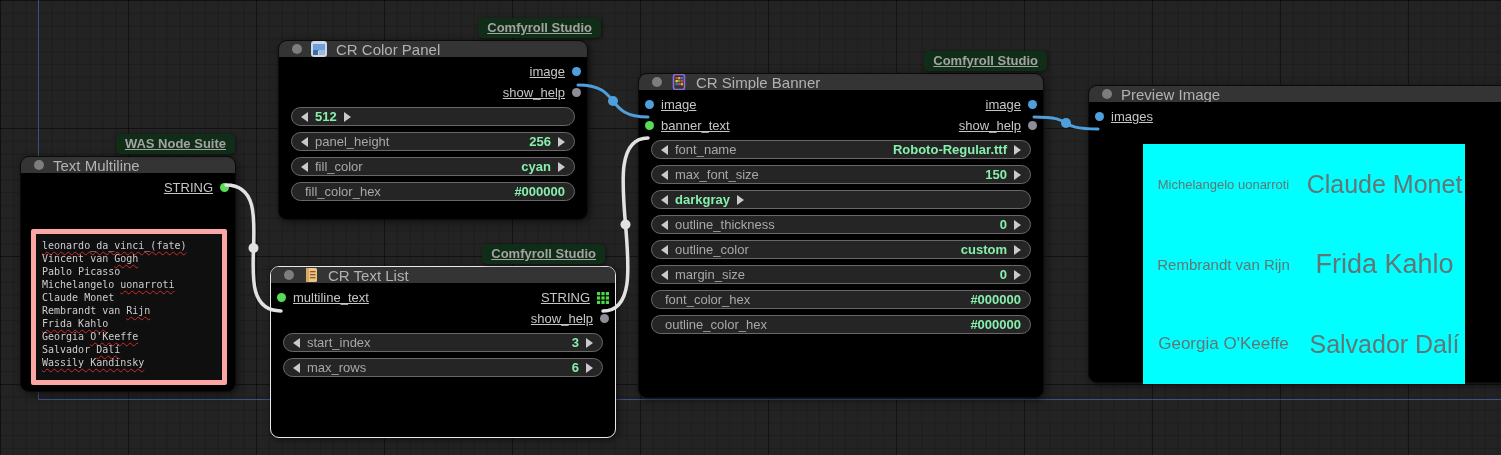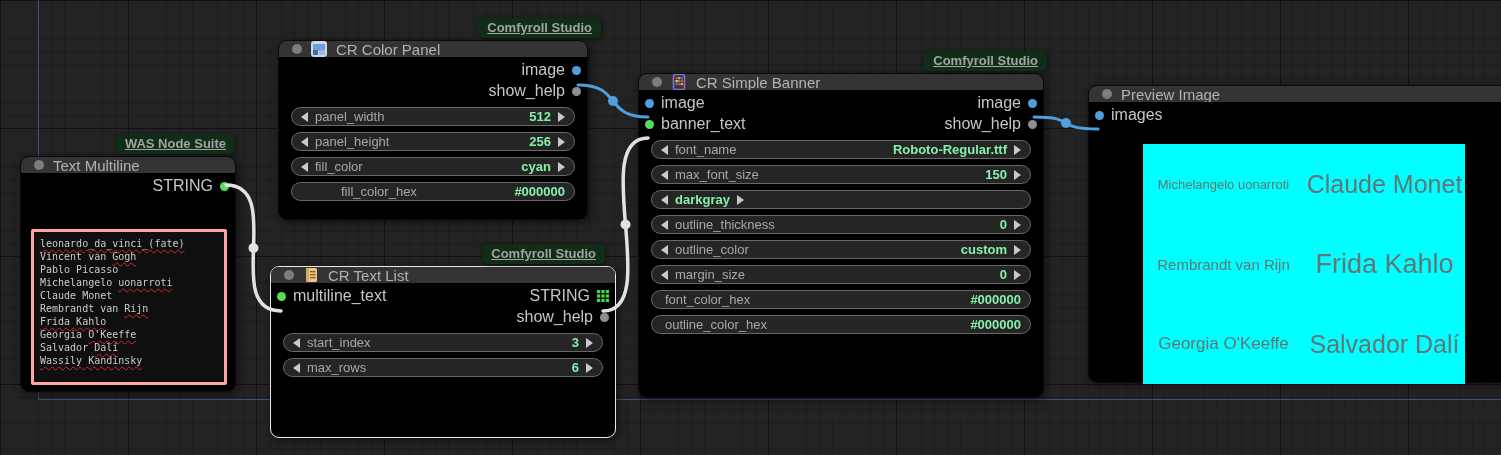--- a/index.html
+++ b/index.html
@@ -47,23 +47,23 @@
     display:flex; align-items:center;
     padding-left:13px; gap:9px;
     font-size:15px; color:#b2b2b2;
     white-space:nowrap; overflow:hidden;
   }
   .tdot { width:10px; height:10px; border-radius:50%; background:#7d7d7d; flex:0 0 auto; }
   .ticon { width:16px; height:16px; flex:0 0 auto; }
 
   .slots { padding-top:4px; }
   .slotrow {
-    height:21px; display:flex; align-items:flex-start;
+    height:21px; display:flex; align-items:center;
     justify-content:space-between; padding:0 6px;
-    font-size:16px; color:#c6c6c6;
+    font-size:13px; color:#c6c6c6;text-decoration:underline;
   }
   .slotside { display:flex; align-items:center; gap:7px; }
   .dot { width:9px; height:9px; border-radius:50%; flex:0 0 auto; }
   .dot-blue  { background:#4f9fdd; }
   .dot-green { background:#56dc56; }
   .dot-gray  { background:#8e8e98; }
 
   .widgets { padding:4px 12px 0 12px; }
   .widget {
     height:19px; margin-bottom:6px;
@@ -75,21 +75,21 @@
     font-size:13px; color:#a8a8a8;
     white-space:nowrap;
   }
   .wlabel { flex:1 1 auto; overflow:hidden; }
   .wvalue { color:#86efac; font-weight:600; }
   .tri-l { width:0; height:0; border-top:5px solid transparent; border-bottom:5px solid transparent; border-right:7px solid #cacaca; }
   .tri-r { width:0; height:0; border-top:5px solid transparent; border-bottom:5px solid transparent; border-left:7px solid #cacaca; }
 
   .mtext {
     position:absolute; left:10px; top:72px; width:196px; height:156px;
-    background:#0f0f0f; border:3px solid #fca5a5; border-radius:2px;
+    background:#0f0f0f; border:5px solid #fca5a5; border-radius:2px;
     font-family:"DejaVu Sans Mono", monospace;
     font-size:10px; line-height:13px; color:#cccccc;
     padding:5px 6px; overflow:hidden;
   }
   .tl { white-space:pre; }
   .sq {
     text-decoration-line:underline;
     text-decoration-style:wavy;
     text-decoration-color:#cc2b2b;
     text-decoration-thickness:1px;
@@ -172,38 +172,37 @@
       <span class="slotside"></span>
       <span class="slotside">
         <span>show_help</span>
         <span class="dot dot-gray"></span>
       </span>
     </div>
   </div>
   <div class="widgets">
     <div class="widget">
       <span class="tri-l"></span>
-      <span class="wlabel">panel_width</span>
       <span class="wvalue">512</span>
       <span class="tri-r"></span>
     </div>
     <div class="widget">
       <span class="tri-l"></span>
       <span class="wlabel">panel_height</span>
       <span class="wvalue">256</span>
       <span class="tri-r"></span>
     </div>
     <div class="widget">
       <span class="tri-l"></span>
       <span class="wlabel">fill_color</span>
       <span class="wvalue">cyan</span>
       <span class="tri-r"></span>
     </div>
     <div class="widget">
-      <span class="wlabel" style="padding-left:4px;margin-left:36px;">fill_color_hex</span>
+      <span class="wlabel" style="padding-left:4px;">fill_color_hex</span>
       <span class="wvalue">#000000</span>
     </div>
   </div>
 </div>
 
 <div class="node selected" style="left:270px; top:266px; width:346px; height:172px;">
   <div class="badge" style="right:10px;">Comfyroll Studio</div>
   <div class="titlebar">
     <span class="tdot"></span>
     <svg class="ticon" viewBox="0 0 16 16">

